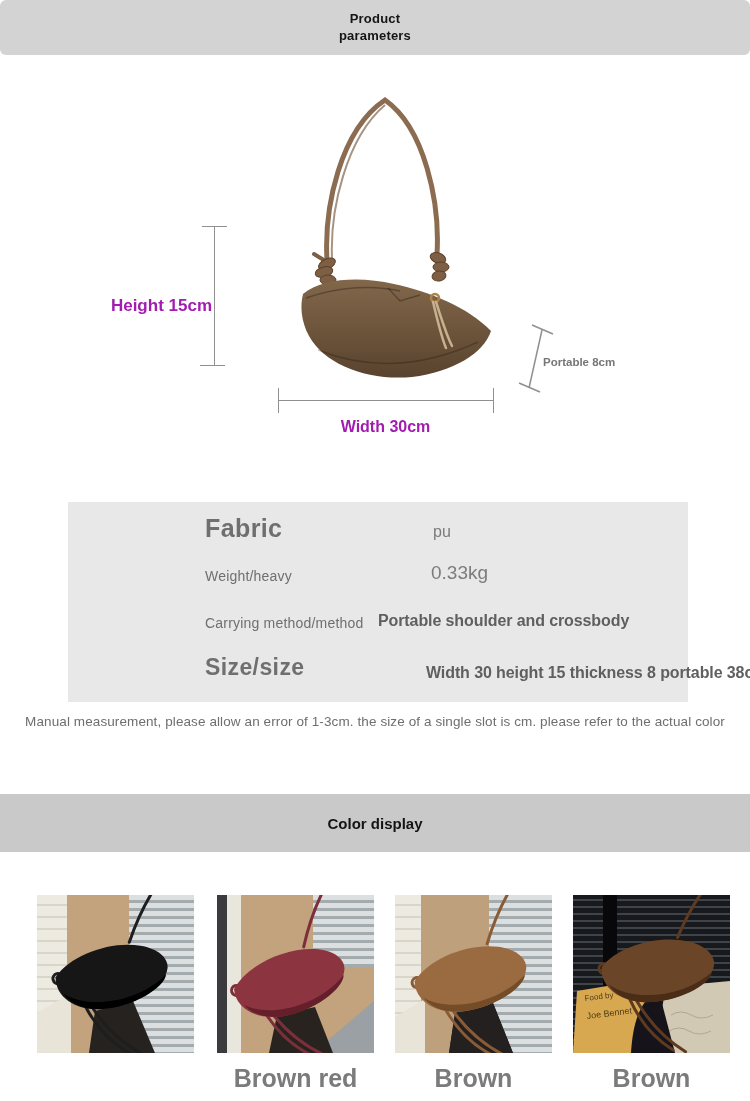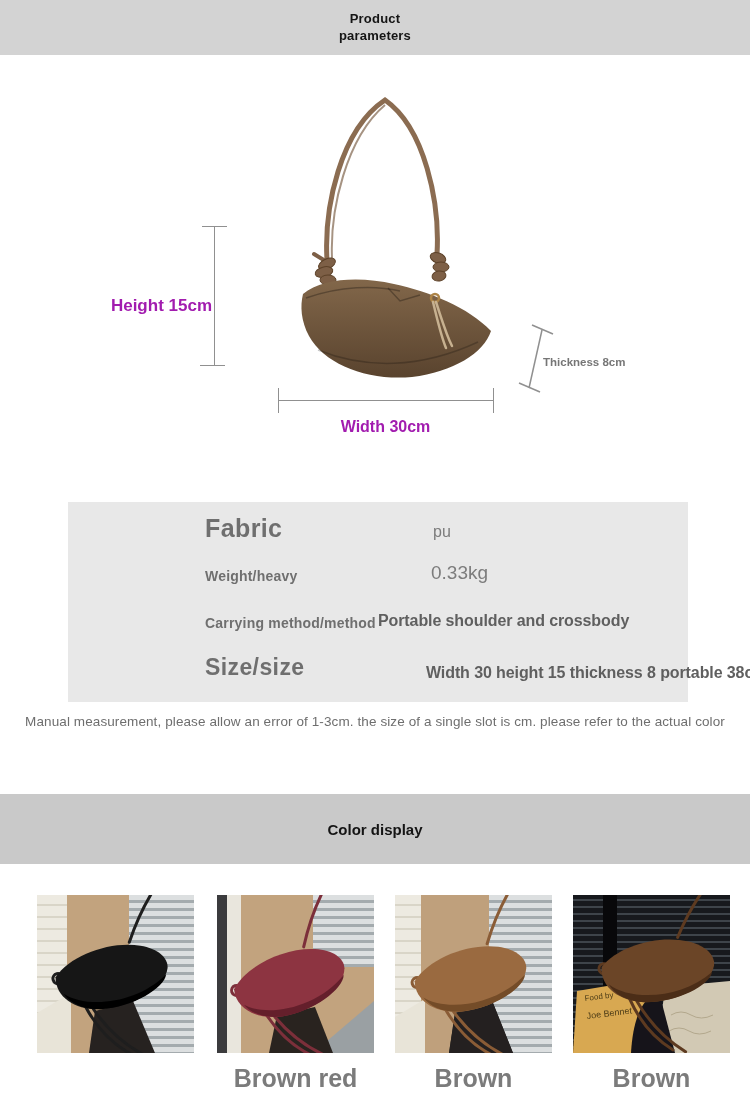--- a/index.html
+++ b/index.html
@@ -5,50 +5,50 @@
   html,body{margin:0;padding:0;}
   body{
     width:750px;height:1101px;position:relative;background:#ffffff;
     font-family:"Liberation Sans","DejaVu Sans",sans-serif;overflow:hidden;
   }
   .abs{position:absolute;}
 
   
   .top-banner{
     left:0;top:0;width:750px;height:55px;background:#d3d3d3;
-    display:flex;align-items:center;justify-content:center;
+    display:flex;align-items:center;justify-content:center;border-radius:6px;
   }
   .top-banner .title{
     font-size:13px;font-weight:bold;color:#151515;text-align:center;
     line-height:1.25;white-space:pre-line;letter-spacing:.2px;
   }
 
   
   .mline{background:#909090;}
   .mlabel{color:#a21caf;font-weight:bold;}
   .h-label{left:70px;top:296px;width:142px;text-align:right;font-size:17px;}
   .w-label{left:278px;top:418px;width:215px;text-align:center;font-size:16px;}
   .t-label{left:543px;top:356px;font-size:11.5px;color:#767676;font-weight:bold;}
 
   
   .spec-box{left:68px;top:502px;width:620px;height:200px;background:#e8e8e8;}
   .spec-box .cell{position:absolute;white-space:nowrap;}
   .lbl-big{font-size:25px;font-weight:bold;color:#6f6f6f;letter-spacing:.4px;}
-  .lbl-sm{font-size:14px;font-weight:bold;color:#6f6f6f;letter-spacing:.2px;}
+  .lbl-sm{font-size:14px;font-weight:normal;color:#6f6f6f;letter-spacing:.2px;}
   .val-plain{font-size:16px;color:#7c7c7c;}
   .val-kg{font-size:19px;color:#7c7c7c;}
   .val-strong{font-size:15px;font-weight:bold;color:#5f5f5f;letter-spacing:-.1px;}
 
   .disclaimer{
     left:0;top:714px;width:750px;text-align:center;
     font-size:13.5px;font-weight:normal;color:#6e6e6e;letter-spacing:.1px;
   }
 
   .color-banner{
-    left:0;top:794px;width:750px;height:70px;background:#c9c9c9;
+    left:0;top:794px;width:750px;height:58px;background:#c9c9c9;
     display:flex;align-items:center;justify-content:center;
   }
   .color-banner .title{font-size:15px;font-weight:bold;color:#141414;}
 
   
   .swatch{top:895px;width:157px;}
   .swatch svg.scene{display:block;width:157px;height:158px;}
   .swatch-label{
     text-align:center;margin-top:11px;font-size:25px;font-weight:bold;color:#7b7b7b;
   }
@@ -128,21 +128,21 @@
 <div class="abs mline" style="left:493px;top:388px;width:1px;height:25px;"></div>
 <div class="abs mlabel w-label">Width 30cm</div>
 
 <svg class="abs" style="left:500px;top:315px;" width="130" height="90" viewBox="0 0 130 90">
   <g stroke="#909090" stroke-width="1.5" fill="none">
     <line x1="42" y1="15" x2="29" y2="73"></line>
     <line x1="32" y1="10" x2="53" y2="19"></line>
     <line x1="19" y1="68" x2="40" y2="77"></line>
   </g>
 </svg>
-<div class="abs mlabel t-label">Thickness 8cm</div>
+<div class="abs mlabel t-label">Portable 8cm</div>
 
 <div class="abs spec-box">
   <span class="cell lbl-big" style="left:137px;top:12px;">Fabric</span>
   <span class="cell val-plain" style="left:365px;top:21px;">pu</span>
 
   <span class="cell lbl-sm" style="left:137px;top:66px;">Weight/heavy</span>
   <span class="cell val-kg" style="left:363px;top:60px;">0.33kg</span>
 
   <span class="cell lbl-sm" style="left:137px;top:113px;">Carrying method/method</span>
   <span class="cell val-strong" style="left:310px;top:110px;font-size:16px;">Portable shoulder and crossbody</span>

